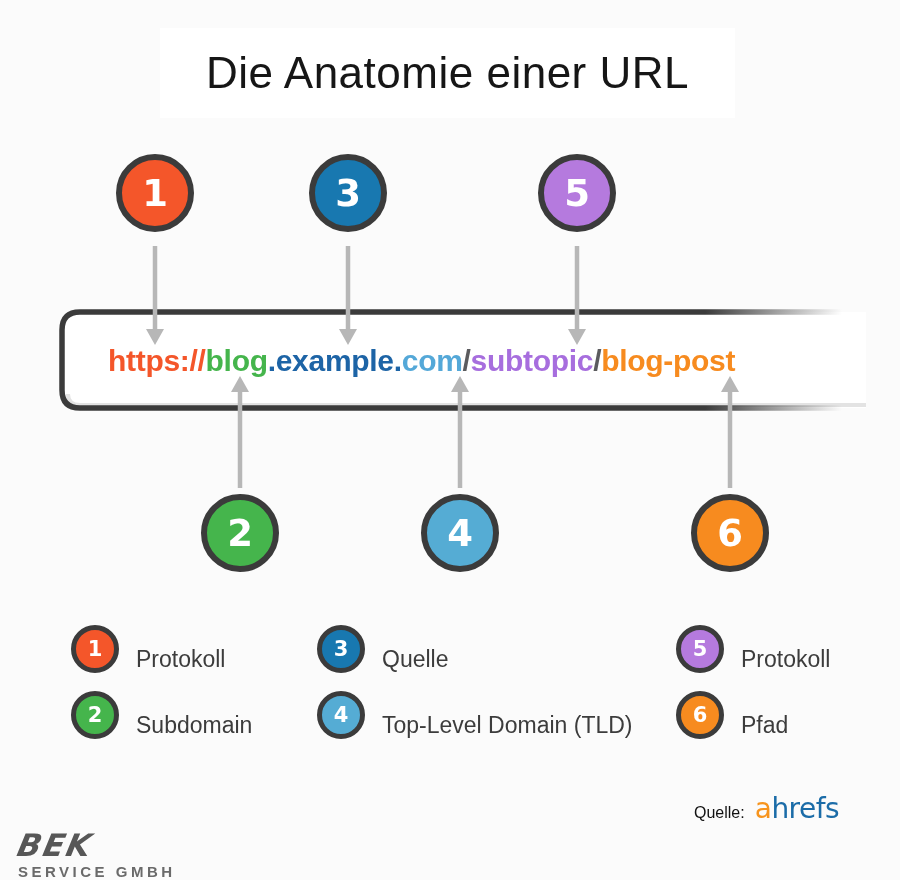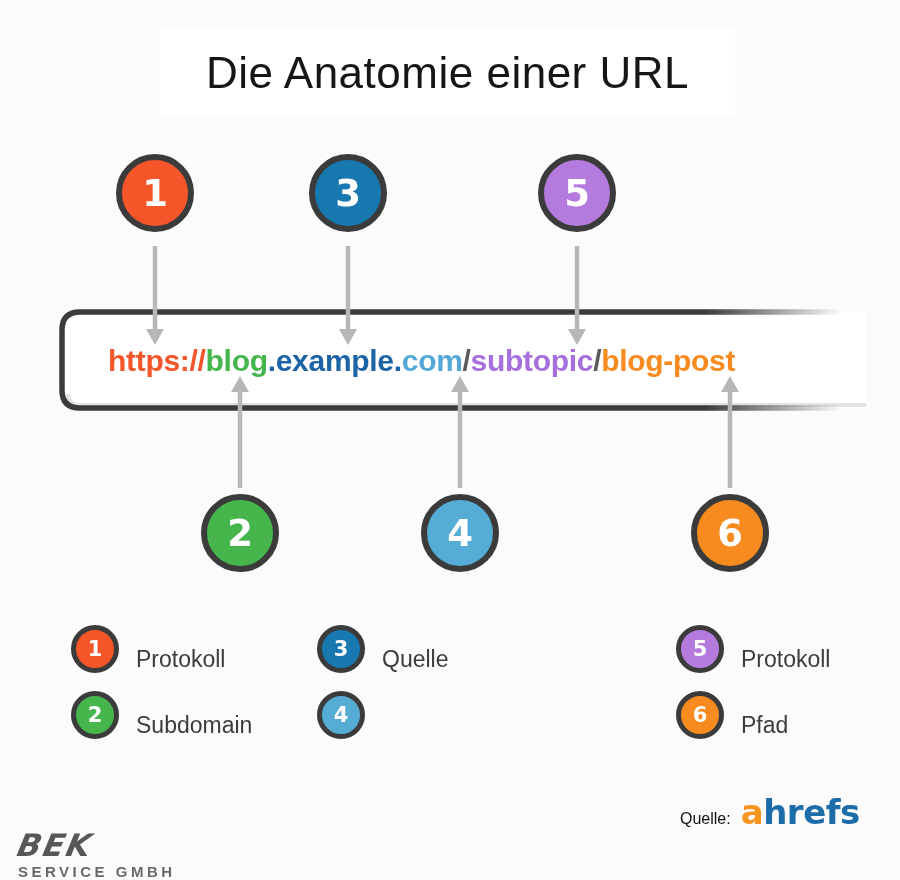--- a/index.html
+++ b/index.html
@@ -53,23 +53,23 @@
 
   
   .license{position:absolute;left:60px;top:798px;display:flex;align-items:center;gap:8px;z-index:2;}
   .cc-badge{
     width:22px;height:22px;border-radius:50%;border:2px solid #4a4a4a;box-sizing:border-box;
     display:flex;align-items:center;justify-content:center;
     font-size:10px;font-weight:700;color:#4a4a4a;letter-spacing:0;line-height:1;
   }
   .license-url{font-size:14px;color:#7b7b7b;margin-left:6px;white-space:nowrap;}
 
-  .source{position:absolute;left:680px;top:795px;display:flex;align-items:baseline;gap:10px;z-index:2;}
+  .source{position:absolute;left:694px;top:795px;display:flex;align-items:baseline;gap:10px;z-index:2;}
   .source-label{font-size:16px;color:#111;}
-  .ahrefs-logo{font-size:34px;font-weight:700;letter-spacing:-0.5px;line-height:1;
+  .ahrefs-logo{font-size:28px;font-weight:400;letter-spacing:-0.5px;line-height:1;
     font-family:"DejaVu Sans","Liberation Sans",sans-serif;text-align:right;}
 
   .brand{position:absolute;left:18px;top:830px;z-index:2;}
   .brand-word{
     font-size:31px;font-weight:700;font-style:italic;color:#575757;line-height:1;
     transform:skewX(-12deg);letter-spacing:2px;
     font-family:"DejaVu Sans","Liberation Sans",sans-serif;
   }
   .brand-sub{font-size:15px;color:#6a6a6a;letter-spacing:3.5px;margin-top:2px;font-weight:700;}
 </style>
@@ -164,20 +164,21 @@
   <div class="legend-item" style="left:317px;top:625px;">
     <div class="legend-circle" style="background-color: rgb(24, 120, 176);">
       <span class="num">3</span>
     </div>
     <span class="legend-label">Quelle</span>
   </div>
   <div class="legend-item" style="left:317px;top:691px;">
     <div class="legend-circle" style="background-color: rgb(85, 172, 212);">
       <span class="num">4</span>
     </div>
+    <span class="legend-label">Top-Level Domain (TLD)</span>
   </div>
   <div class="legend-item" style="left:676px;top:625px;">
     <div class="legend-circle" style="background-color: rgb(181, 122, 222);">
       <span class="num">5</span>
     </div>
     <span class="legend-label">Protokoll</span>
   </div>
   <div class="legend-item" style="left:676px;top:691px;">
     <div class="legend-circle" style="background-color: rgb(247, 139, 31);">
       <span class="num">6</span>

